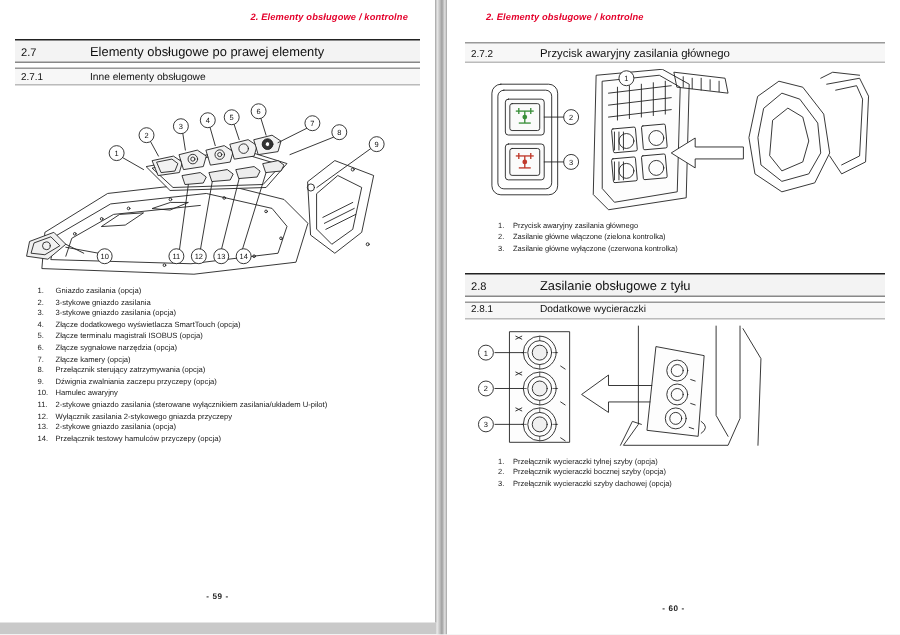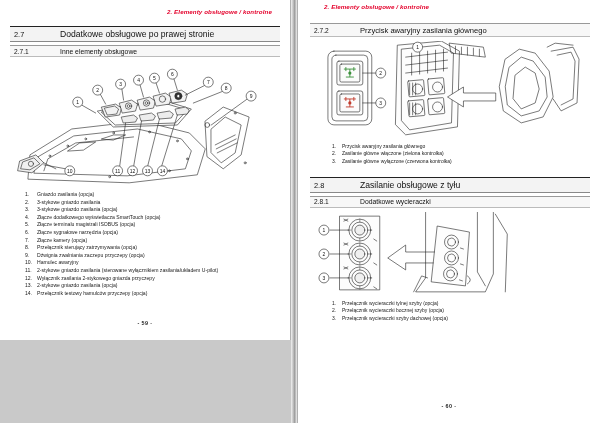--- a/index.html
+++ b/index.html
@@ -21,34 +21,34 @@
     background: #c9c9c9;
   }
   .page {
     background: #ffffff;
     position: relative;
     box-sizing: border-box;
     overflow: hidden;
   }
   .page-left {
     width: 291px;
-    height: 340px;
+    height: 415px;
     border-right: 1px solid #b0b0b0;
     padding: 6px 10px 0 10px;
   }
   .gutter {
     width: 6px;
     height: 423px;
     background: linear-gradient(to right, #f2f2f2 0%, #bdbdbd 40%, #9e9e9e 60%, #efefef 100%);
   }
   .page-right {
     width: 303px;
     height: 423px;
     border-left: 1px solid #b0b0b0;
-    padding: 1px 10px 0 12px;
+    padding: 6px 10px 0 12px;
   }
 
   
   .run-head {
     color: #e4002b;
     font-style: italic;
     font-weight: bold;
     font-size: 6.2px;
     letter-spacing: 0.1px;
     text-align: right;
@@ -146,21 +146,21 @@
 <body>
 
 <div class="spread">
 
   <div class="page page-left">
 
     <div class="run-head left-head">2. Elementy obsługowe / kontrolne</div>
 
     <div class="sec">
       <div class="num">2.7</div>
-      <div class="ttl">Dodatkowe obsługowe po prawej stronie</div>
+      <div class="ttl">Elementy obsługowe po prawej elementy</div>
     </div>
 
     <div class="sec sub">
       <div class="num">2.7.1</div>
       <div class="ttl">Inne elementy obsługowe</div>
     </div>
 
     <div class="fig" style="height:126px; margin-top:2px;">
       <svg viewBox="0 0 271 126" xmlns="http://www.w3.org/2000/svg">
         <g fill="none" stroke="#222" stroke-width="0.6" stroke-linejoin="round" stroke-linecap="round">

